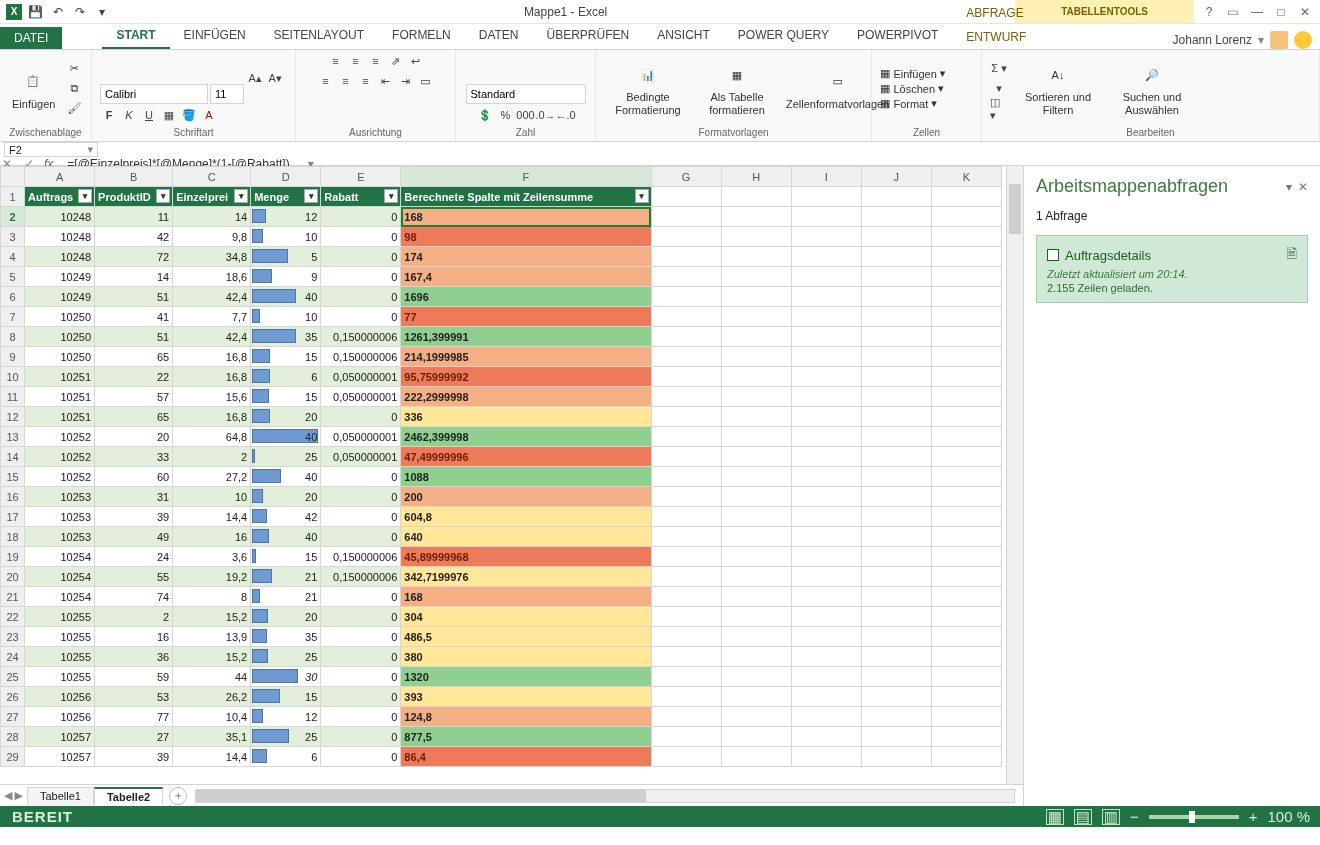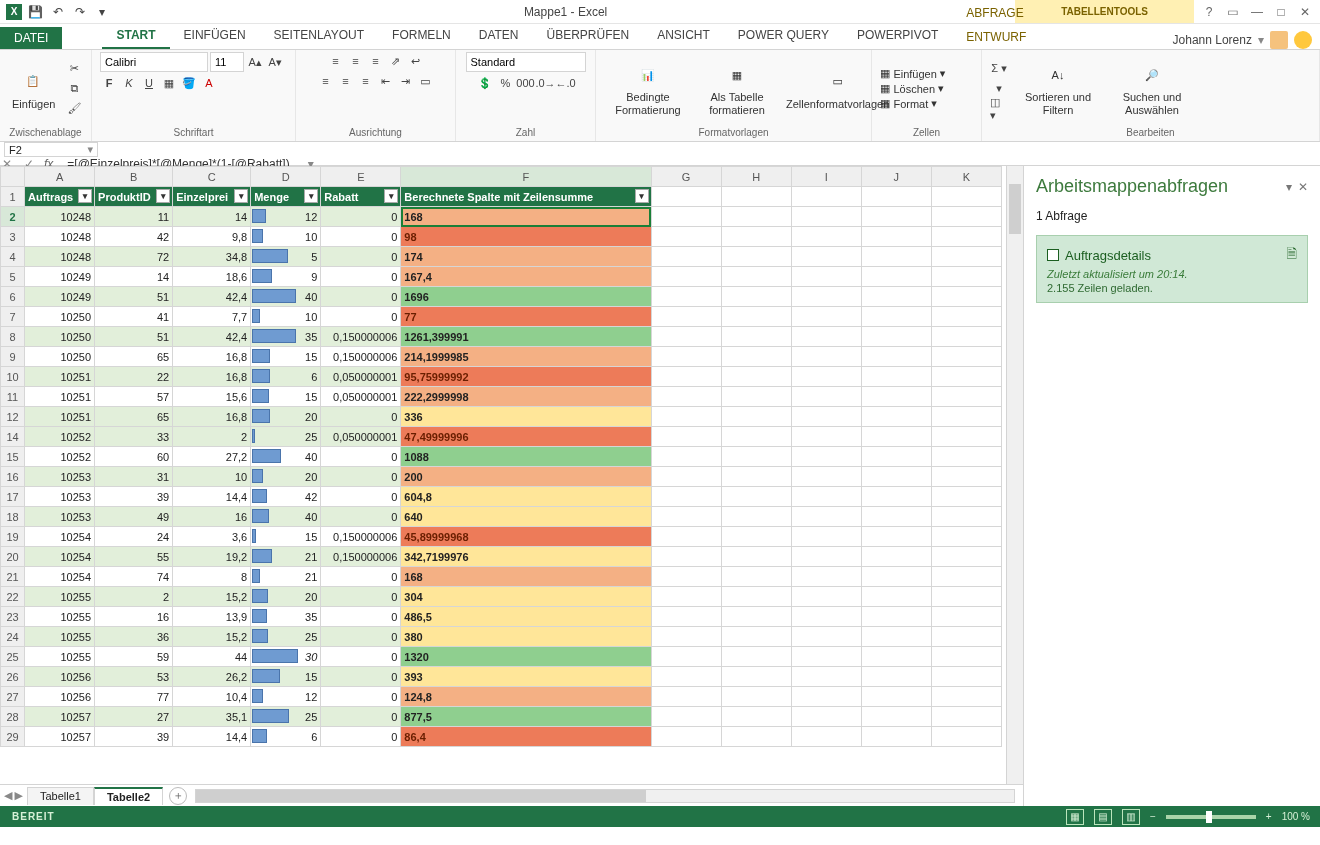--- a/index.html
+++ b/index.html
@@ -40,21 +40,21 @@
   
   .ribbon { height:92px; background:var(--ribbon-bg); border-bottom:1px solid var(--border); display:flex; }
   .group { border-right:1px solid #e7e7e7; padding:2px 8px 0 8px; display:flex; flex-direction:column; justify-content:space-between; }
   .group-label { text-align:center; font-size:10px; color:#666; padding:2px 0 3px 0; white-space:nowrap; }
   .group-body { flex:1; display:flex; align-items:center; gap:6px; }
   .big-btn { display:flex; flex-direction:column; align-items:center; gap:2px; font-size:11px; color:#333; padding:2px 4px; }
   .big-btn .bicon { width:28px; height:28px; display:flex; align-items:center; justify-content:center; }
   .mini { width:18px; height:18px; display:flex; align-items:center; justify-content:center; color:#444; font-size:11px; }
   .stack { display:flex; flex-direction:column; gap:2px; }
   .row   { display:flex; gap:2px; align-items:center; }
-  select.fake, input.fake { height:20px; border:1px solid var(--border); background:#fff; font-size:11px; padding:0 4px; }
+  select.fake, input.fake { height:20px; border:1px solid var(--border); background:#fff; font-size:11px; padding:0 4px;margin-top:32px; }
   .check-label { font-size:11px; color:#333; display:flex; align-items:center; gap:3px; }
   
   .fbar { height:24px; border-bottom:1px solid var(--border); display:flex; align-items:flex-start;flex-direction:column; }
   .namebox { width:94px; height:20px; margin:0 4px; border:1px solid var(--border); padding:0 4px; display:flex; align-items:center; justify-content:space-between; font-size:11px;}
   .fxrow { flex:1; display:flex; align-items:center; gap:8px; padding-right:8px; }
   .fxrow .fic { color:#888; width:14px; text-align:center; }
   .fxrow .fx  { font-style:italic; color:#666; }
   .formula { flex:1; font-size:12px; padding:0 6px; color:#333; }
   
   .workspace { display:flex; height:640px; }
@@ -97,21 +97,21 @@
   
   .pane { width:296px; padding:10px 12px; display:flex; flex-direction:column; gap:12px; }
   .pane h3 { margin:0; font-weight:normal; font-size:18px; color:#3d7a3d; display:flex; align-items:center; justify-content:space-between;}
   .pane h3 .pc { display:flex; gap:6px; color:#777; font-size:12px;}
   .query-card { background:var(--query-bg); border:1px solid #a8cfae; padding:8px 10px; }
   .query-card .qt { color:#1b5e20; font-size:13px; display:flex; align-items:center; gap:6px;}
   .query-card .qs { color:#3a7c3a; font-style:italic; font-size:11px; margin-top:2px;}
   .query-card .qc { color:#2f6a32; font-size:11px; margin-top:2px;}
   .qicon { width:12px; height:12px; border:1px solid #1b5e20; background:#fff; }
   
-  .status { height:21px; background:var(--status); color:#d6f0d6; display:flex; align-items:center; font-size:10px; }
+  .status { height:21px; background:var(--status); color:#d6f0d6; display:flex; align-items:center; font-size:15px; }
   .status .l { padding:0 12px; font-weight:bold; letter-spacing:1px; }
   .status .r { margin-left:auto; display:flex; align-items:center; gap:10px; padding:0 10px;}
   .viewbtn { width:18px; height:16px; border:1px solid #bce5bc; display:flex; align-items:center; justify-content:center; }
   .zoom-slider { width:90px; height:4px; background:#a9d4a9; position:relative; }
   .zoom-slider .knob { position:absolute; left:45%; top:-4px; width:6px; height:12px; background:#fff; }
 </style>
 </head>
 <body>
 
 <div class="titlebar">
@@ -490,20 +490,34 @@
               <td class="tcell">16,8</td>
               <td class="tcell" style="position: relative; text-align: right;"><span class="bar" style="width: 26%; position: absolute; left: 1px; top: 2px; bottom: 2px;"></span><span style="position: relative;">20</span></td>
               <td class="tcell">0</td>
               <td class="tcell calc h-y">336</td>
               <td></td>
               <td></td>
               <td></td>
               <td></td>
               <td></td>
             </tr>
+            <tr class="noband">
+              <td class="rowhead">13</td>
+              <td class="tcell">10252</td>
+              <td class="tcell">20</td>
+              <td class="tcell">64,8</td>
+              <td class="tcell" style="position: relative; text-align: right;"><span class="bar" style="width: 95%; position: absolute; left: 1px; top: 2px; bottom: 2px;"></span><span style="position: relative;">40</span></td>
+              <td class="tcell">0,050000001</td>
+              <td class="tcell calc h-g">2462,399998</td>
+              <td></td>
+              <td></td>
+              <td></td>
+              <td></td>
+              <td></td>
+            </tr>
             <tr class="band">
               <td class="rowhead">14</td>
               <td class="tcell">10252</td>
               <td class="tcell">33</td>
               <td class="tcell">2</td>
               <td class="tcell" style="position: relative; text-align: right;"><span class="bar" style="width: 4%; position: absolute; left: 1px; top: 2px; bottom: 2px;"></span><span style="position: relative;">25</span></td>
               <td class="tcell">0,050000001</td>
               <td class="tcell calc h-r">47,49999996</td>
               <td></td>
               <td></td>

